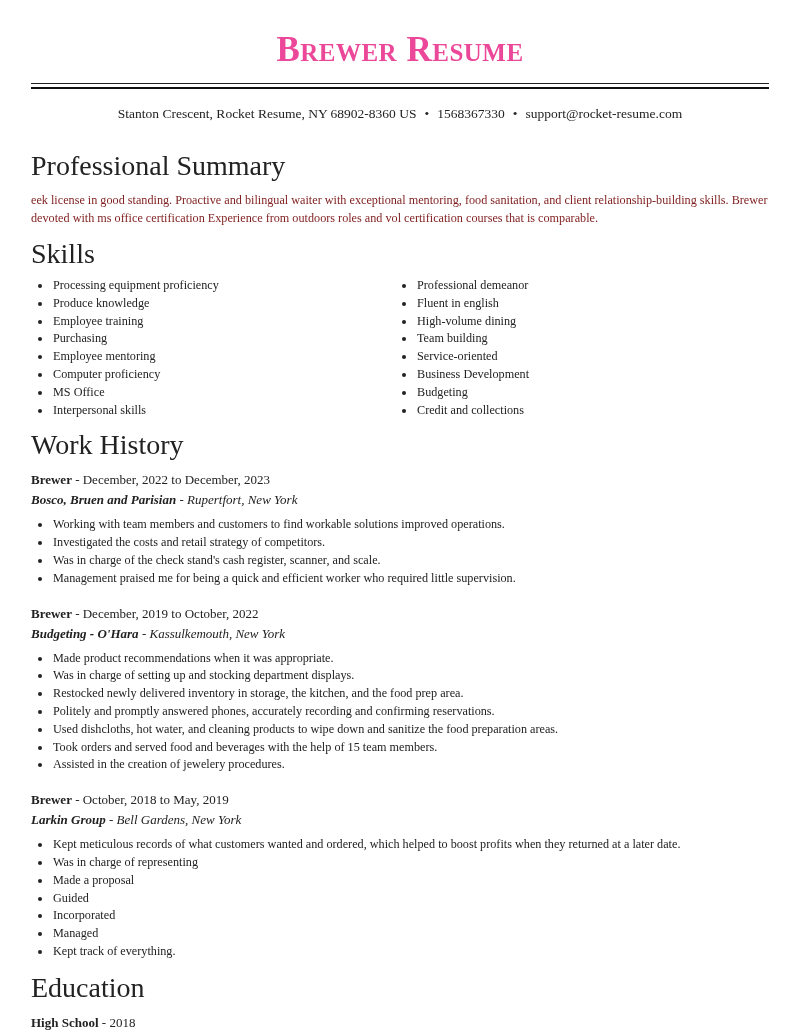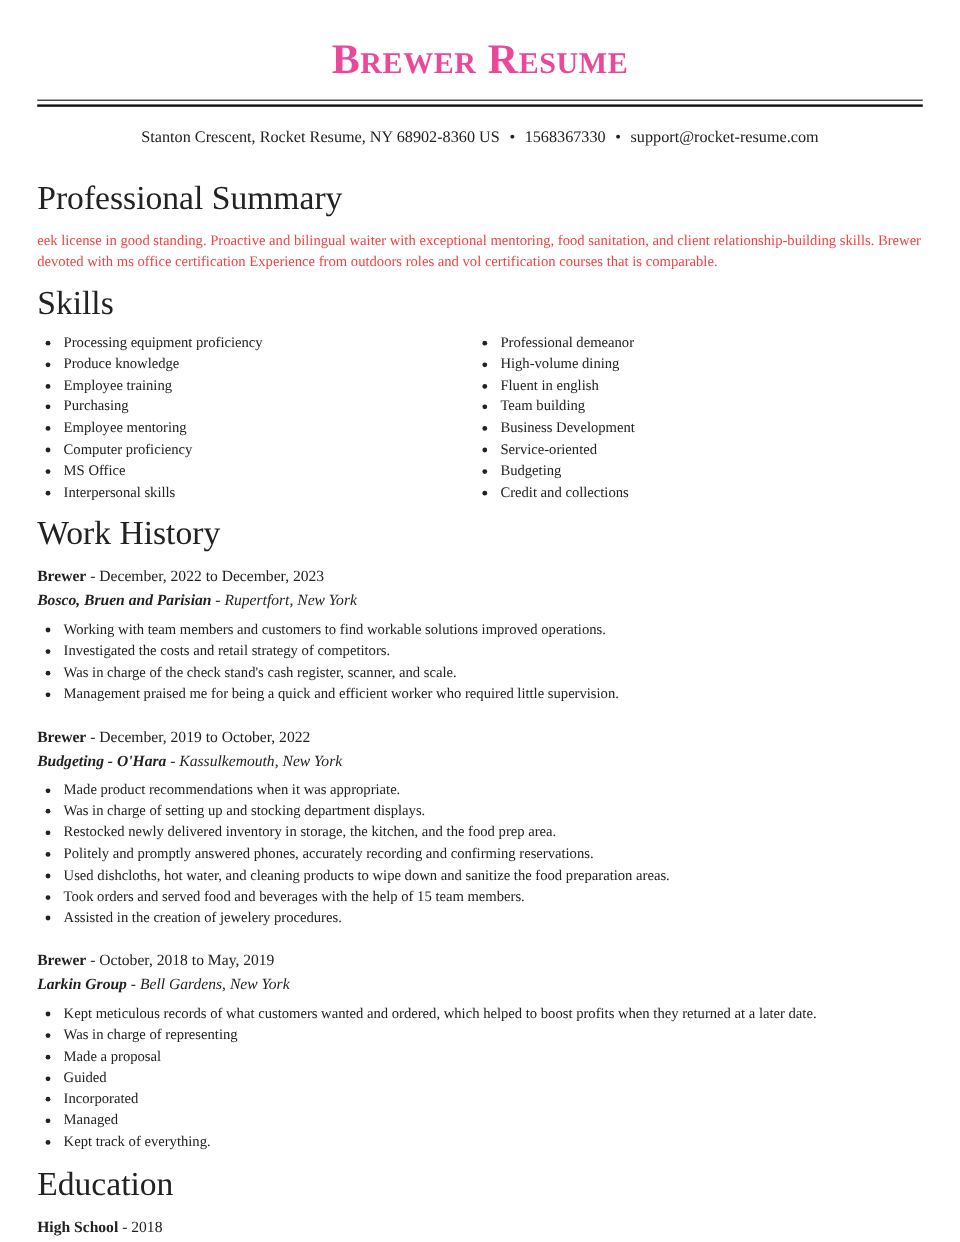--- a/index.html
+++ b/index.html
@@ -6,21 +6,21 @@
   html, body { width: 800px; height: 1035px; background: #ffffff; overflow: hidden; }
   body { font-family: "Liberation Serif", serif; color: #222222; position: relative; }
   .page { position: absolute; left: 31px; top: 0; width: 738px; }
   .title { text-align: center; font-size: 35px; font-weight: bold; font-variant: small-caps; letter-spacing: 0.5px; color: #ec4899; margin-top: 30px; height: 44px; line-height: 40px; }
   .rule { margin-top: 9px; border-top: 1.5px solid #222; }
   .rule2 { margin-top: 3px; border-top: 2.5px solid #111; }
   .contact { text-align: center; font-size: 13.5px; margin-top: 16px; line-height: 18px; color: #222; }
   .contact .sep { margin: 0 8px; }
   h2 { font-weight: normal; font-size: 28px; color: #222; line-height: 26px; }
   .summary-h { margin-top: 30px; }
-  .summary { font-size: 12.2px; line-height: 18px; margin-top: 12px; color: #ef4444; }
+  .summary { font-size: 12.2px; line-height: 18px; margin-top: 12px; color: #7f1d1d; }
   .skills-h { margin-top: 14px; }
   .skills { display: flex; margin-top: 10px; }
   .skills ul { width: 364px; list-style: none; }
   ul.bul li { position: relative; padding-left: 22px; font-size: 12.2px; line-height: 17.8px; }
   ul.bul li::before { content: ""; position: absolute; left: 7px; top: 7px; width: 4px; height: 4px; border-radius: 50%; background: #222; }
   .work-h { margin-top: 13px; }
   .job { margin-top: 12px; }
   .job-line1 { font-size: 13px; line-height: 20px; }
   .job-line2 { font-size: 13px; line-height: 20px; font-style: italic; }
   .b { font-weight: bold; }
@@ -50,25 +50,25 @@
       <li>Produce knowledge</li>
       <li>Employee training</li>
       <li>Purchasing</li>
       <li>Employee mentoring</li>
       <li>Computer proficiency</li>
       <li>MS Office</li>
       <li>Interpersonal skills</li>
     </ul>
     <ul class="bul">
       <li>Professional demeanor</li>
+      <li>Fluent in english</li>
       <li>High-volume dining</li>
-      <li>Fluent in english</li>
       <li>Team building</li>
+      <li>Service-oriented</li>
       <li>Business Development</li>
-      <li>Service-oriented</li>
       <li>Budgeting</li>
       <li>Credit and collections</li>
     </ul>
   </div>
 
   <h2 class="work-h">Work History</h2>
 
   <div class="job">
     <div class="job-line1"><span class="b">Brewer</span><span> - December, 2022 to December, 2023</span></div>
     <div class="job-line2"><span class="b">Bosco, Bruen and Parisian</span><span> - Rupertfort, New York</span></div>

